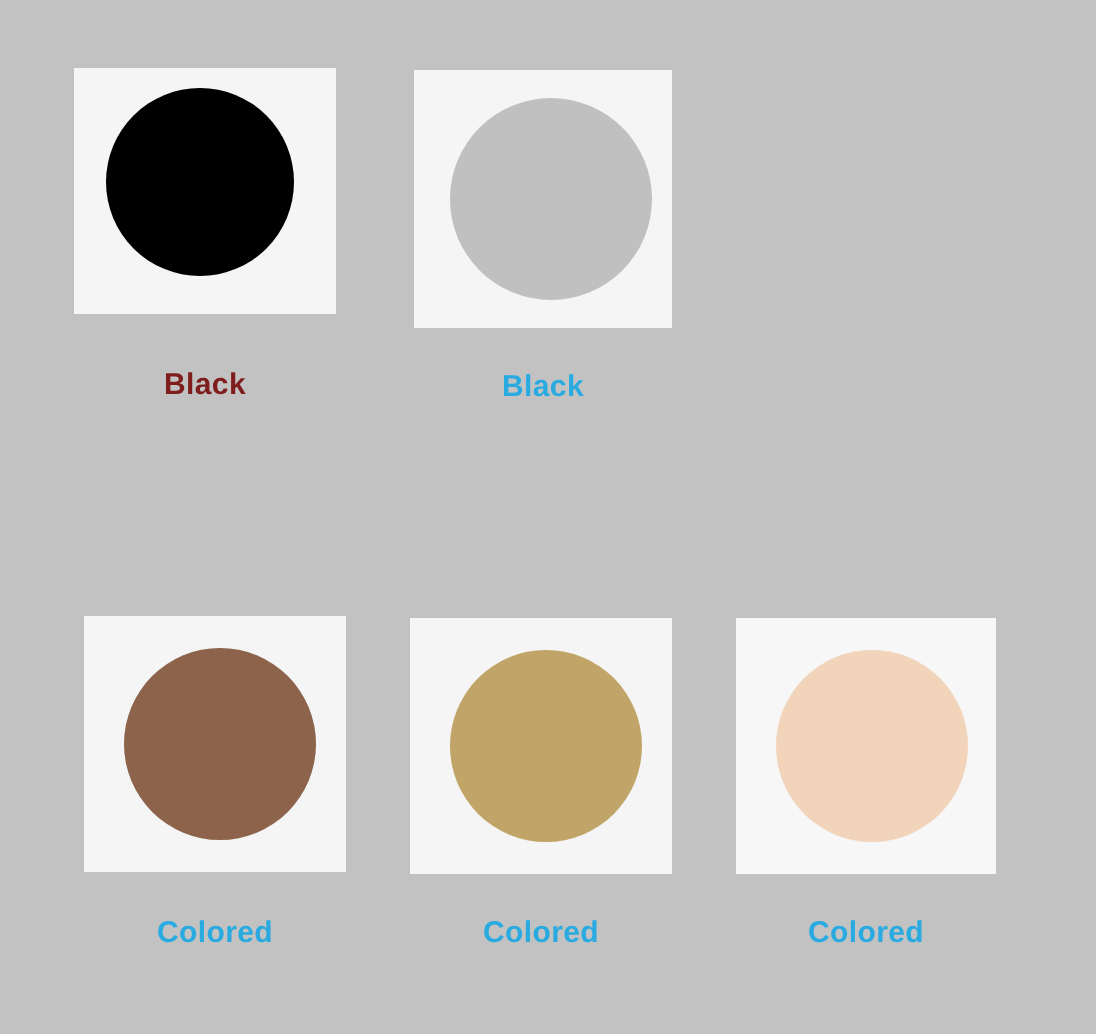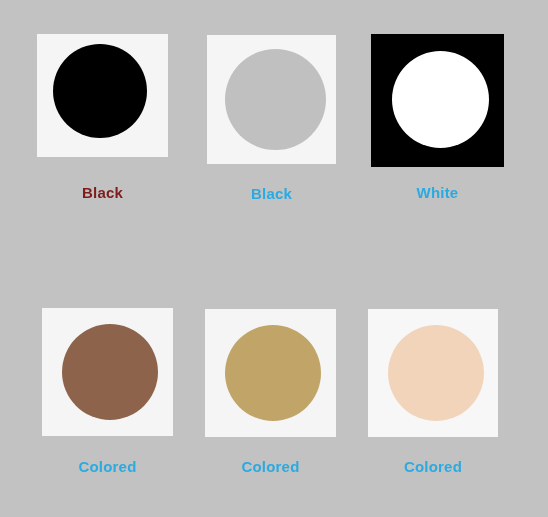--- a/index.html
+++ b/index.html
@@ -95,26 +95,20 @@
     <div class="swatch-label" style="color: #7f1d1d;">Black</div>
   </div>
 
   <div class="swatch-cell" id="cell-gray">
     <div class="swatch-plate" style="background-color: rgb(245, 245, 245);">
       <div class="swatch-disc" style="background-color: rgb(192, 192, 192);"></div>
     </div>
     <div class="swatch-label" style="color: rgb(41, 171, 226);">Black</div>
   </div>
 
-  <div class="swatch-cell" id="cell-white">
-    <div class="swatch-plate" style="background-color: rgb(0, 0, 0);">
-      <div class="swatch-disc" style="background-color: rgb(255, 255, 255);"></div>
-    </div>
-    <div class="swatch-label" style="color: rgb(41, 171, 226);">White</div>
-  </div>
 
   <div class="swatch-cell" id="cell-colored-1">
     <div class="swatch-plate" style="background-color: rgb(245, 245, 245);">
       <div class="swatch-disc" style="background-color: rgb(141, 100, 75);"></div>
     </div>
     <div class="swatch-label" style="color: rgb(41, 171, 226);">Colored</div>
   </div>
 
   <div class="swatch-cell" id="cell-colored-2">
     <div class="swatch-plate" style="background-color: rgb(245, 245, 245);">

